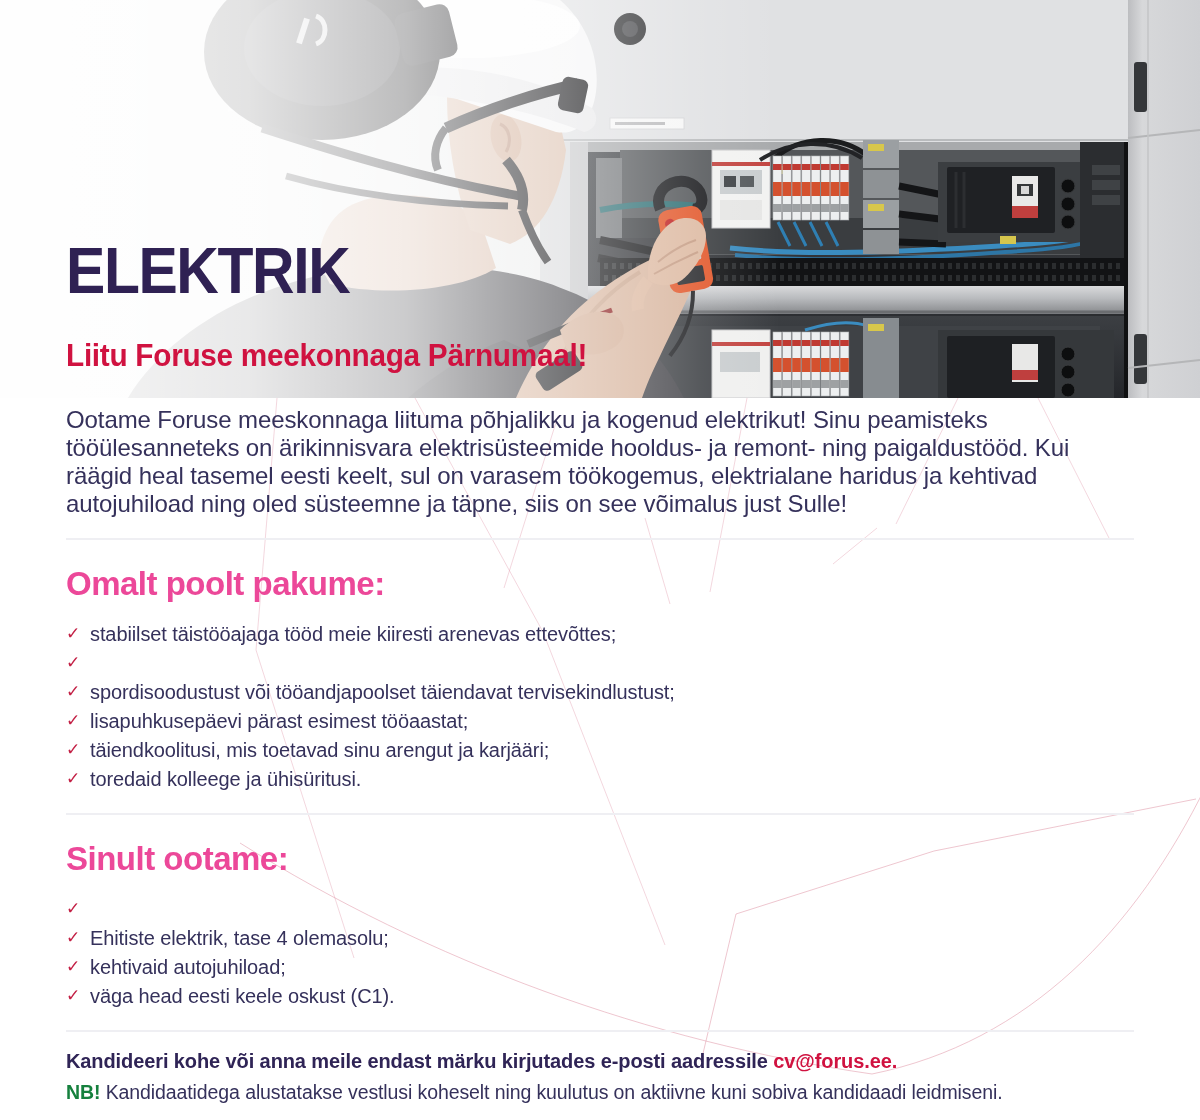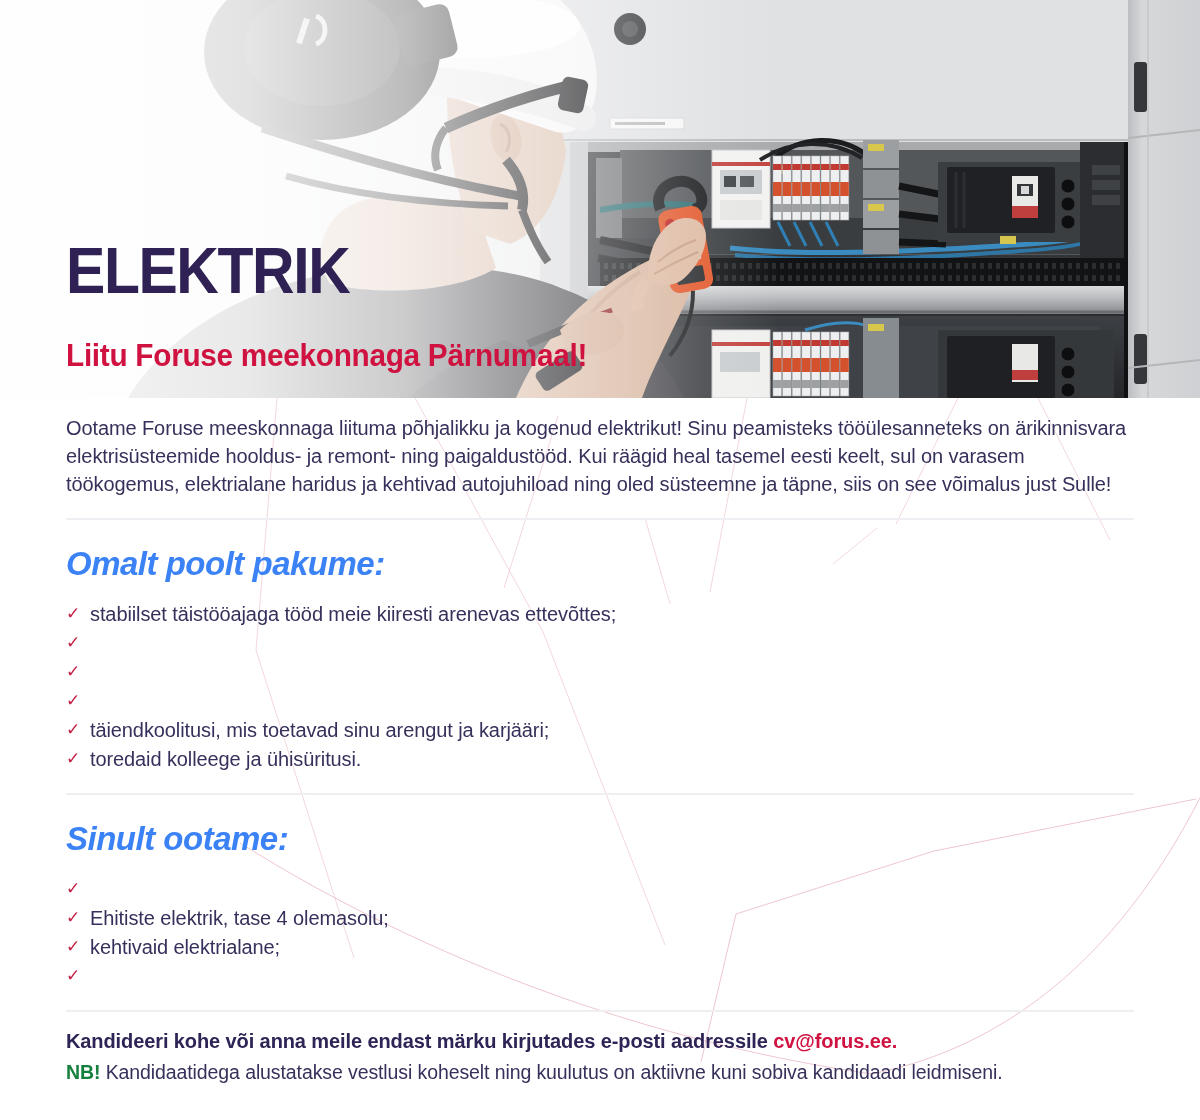--- a/index.html
+++ b/index.html
@@ -16,25 +16,25 @@
     font-size:31px;line-height:36px;font-weight:700;color:#d01240;
     letter-spacing:-.3px;transform:scaleX(.96);transform-origin:left top;}
 
   
   .deco{position:absolute;left:0;top:0;z-index:1;pointer-events:none;}
   .deco path, .deco line, .deco polyline{fill:none;stroke:#e097a8;stroke-width:1;opacity:.55;}
   .deco .soft{opacity:.38;}
 
   
   .content{position:relative;z-index:2;padding:0 66px;}
-  .intro{margin:24px 0 0;max-width:1078px;font-size:20px;line-height:28px;
+  .intro{margin:16px 0 0;max-width:1078px;font-size:24px;line-height:28px;
          color:#35315b;letter-spacing:-.1px;}
   .divider{border:none;border-top:2px solid #efeff3;margin:20px 0 0;}
   .section-heading{margin:24px 0 16px;font-size:33px;line-height:40px;font-weight:700;
-         color:#3b82f6;letter-spacing:-.5px;font-style:italic;}
+         color:#ec4899;letter-spacing:-.5px;}
   ul.benefits{list-style:none;margin:0 0 20px;padding:0;}
   ul.benefits.tight{margin-bottom:14px;}
   ul.benefits li{display:flex;align-items:flex-start;gap:0;
          font-size:20px;line-height:28px;color:#35315b;letter-spacing:-.1px;margin:0 0 1px;}
   .check{flex:0 0 24px;color:#c32045;font-size:17px;line-height:28px;font-weight:400;}
   .footer{margin-top:16px;}
   .apply-line{margin:0;font-size:20px;line-height:26px;font-weight:700;color:#2f2456;letter-spacing:-.1px;}
   .apply-line .email{color:#d01240;}
   .nb-line{margin:5px 0 0;font-size:19.5px;line-height:26px;color:#35315b;letter-spacing:-.1px;}
   .nb-line b{color:#15803d;}
@@ -308,24 +308,26 @@
           <span class="check">✓</span>
           <span>stabiilset täistööajaga tööd meie kiiresti arenevas ettevõttes;</span>
         </li>
 
         <li>
           <span class="check">✓</span>
         </li>
 
         <li>
           <span class="check">✓</span>
-        </li>
-
-        <li>
-          <span class="check">✓</span>
+          <span>spordisoodustust või tööandjapoolset täiendavat tervisekindlustust;</span>
+        </li>
+
+        <li>
+          <span class="check">✓</span>
+          <span>lisapuhkusepäevi pärast esimest tööaastat;</span>
         </li>
 
         <li>
           <span class="check">✓</span>
           <span>täiendkoolitusi, mis toetavad sinu arengut ja karjääri;</span>
         </li>
 
         <li>
           <span class="check">✓</span>
           <span>toredaid kolleege ja ühisüritusi.</span>
@@ -343,25 +345,26 @@
           <span class="check">✓</span>
         </li>
 
         <li>
           <span class="check">✓</span>
           <span>Ehitiste elektrik, tase 4 olemasolu;</span>
         </li>
 
         <li>
           <span class="check">✓</span>
-          <span>kehtivaid elektrialane;</span>
-        </li>
-
-        <li>
-          <span class="check">✓</span>
+          <span>kehtivaid autojuhiload;</span>
+        </li>
+
+        <li>
+          <span class="check">✓</span>
+          <span>väga head eesti keele oskust (C1).</span>
         </li>
       </ul>
   </section>
 
   <hr class="divider">
 
   <div class="footer">
     <p class="apply-line"><span>Kandideeri kohe või anna meile endast märku kirjutades e-posti aadressile </span><span class="email">cv@forus.ee.</span></p>
     <p class="nb-line"><b>NB!</b><span> Kandidaatidega alustatakse vestlusi koheselt ning kuulutus on aktiivne kuni sobiva kandidaadi leidmiseni.</span></p>
   </div>

